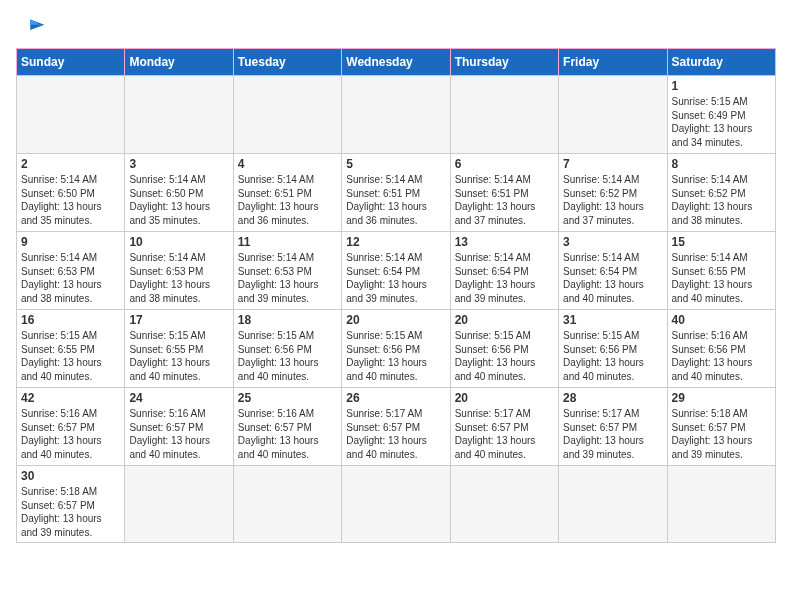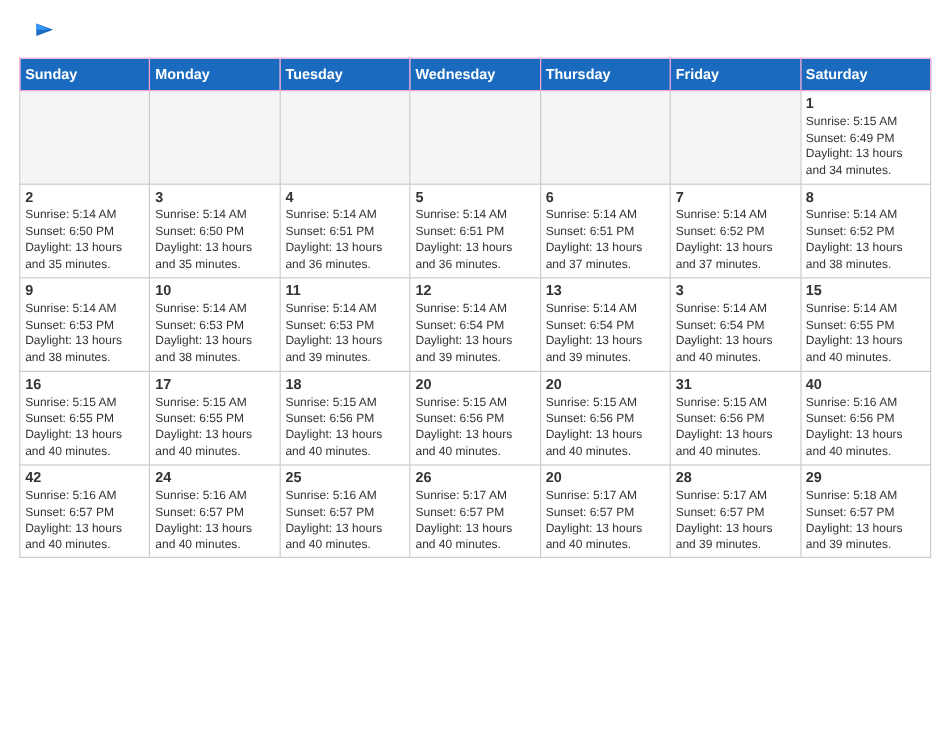--- a/index.html
+++ b/index.html
@@ -333,14 +333,29 @@
 and 39 minutes.</div>
         </td>
         <td>
           <div class="day-number">29</div>
           <div class="day-info" style="white-space: pre-line;">Sunrise: 5:18 AM
 Sunset: 6:57 PM
 Daylight: 13 hours
 and 39 minutes.</div>
         </td>
       </tr>
+      <tr>
+        <td>
+          <div class="day-number">30</div>
+          <div class="day-info" style="white-space: pre-line;">Sunrise: 5:18 AM
+Sunset: 6:57 PM
+Daylight: 13 hours
+and 39 minutes.</div>
+        </td>
+        <td class="empty-cell"></td>
+        <td class="empty-cell"></td>
+        <td class="empty-cell"></td>
+        <td class="empty-cell"></td>
+        <td class="empty-cell"></td>
+        <td class="empty-cell"></td>
+      </tr>
     </tbody>
 </table>
 
 </body></html>

